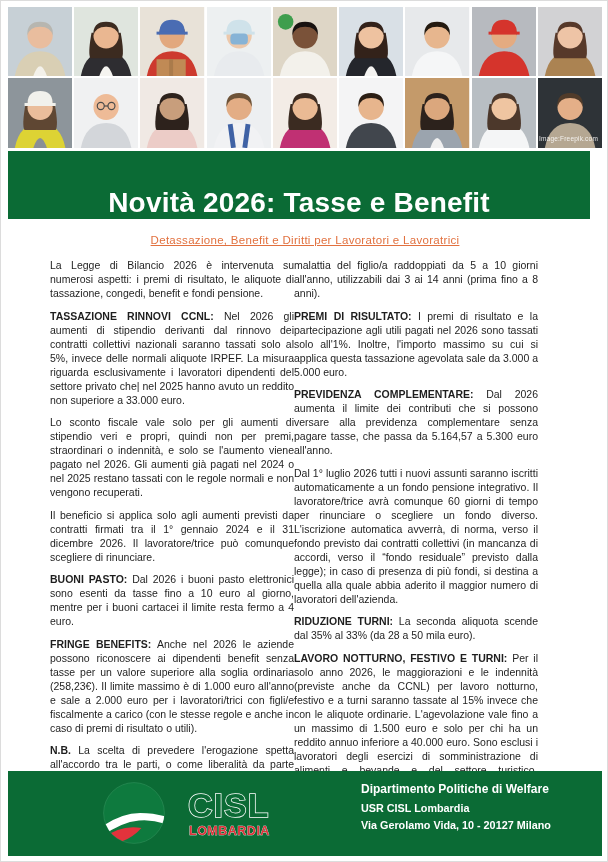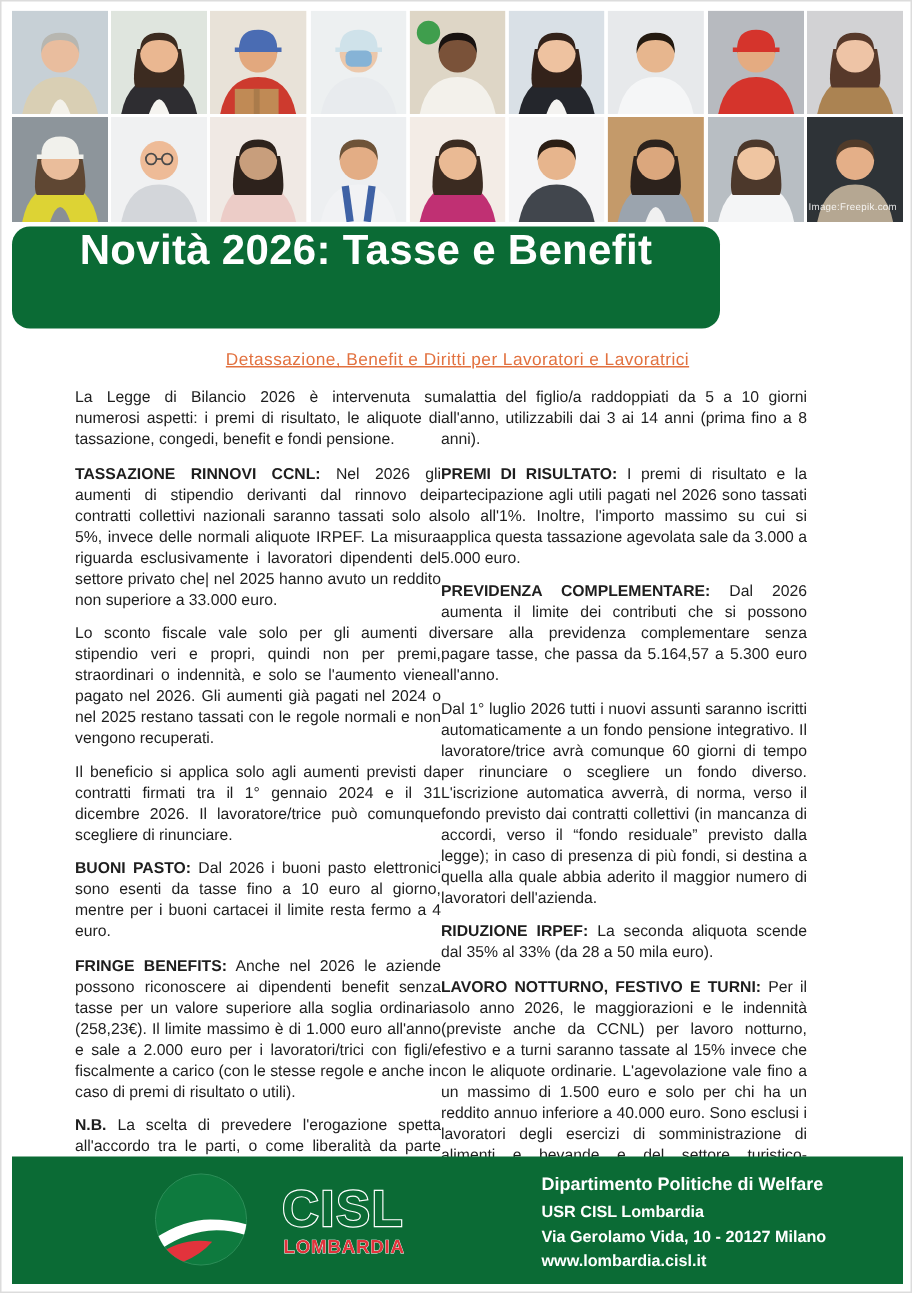--- a/index.html
+++ b/index.html
@@ -8,22 +8,22 @@
 
   
   .collage{position:absolute;top:6px;left:7px;width:594px;height:141px;
     display:grid;grid-template-columns:repeat(9,1fr);grid-template-rows:69px 70px;gap:2px;background:#fff;}
   .cell{overflow:hidden;}
   .cell svg{display:block;width:100%;height:100%;}
   .watermark{position:absolute;right:4px;bottom:6px;font-size:6.5px;color:rgba(255,255,255,0.85);
     letter-spacing:0.2px;pointer-events:none;}
 
   
-  .title-band{position:absolute;top:150px;left:7px;width:472px;height:68px;
-    background:var(--green,#0b6b35);display:flex;align-items:flex-start;justify-content:center;border-radius:12px;}
+  .title-band{position:absolute;top:150px;left:7px;width:582px;height:68px;
+    background:var(--green,#0b6b35);display:flex;align-items:flex-end;justify-content:center;}
   .title-band h1{margin:0;color:#fff;font-size:28px;font-weight:700;letter-spacing:0.2px;}
 
   
   .subtitle{position:absolute;top:233px;left:0;width:608px;text-align:center;
     color:var(--orange,#e2713f);font-size:11.5px;letter-spacing:0.3px;text-decoration:underline;}
 
   
   .article{position:absolute;top:257px;left:49px;width:508px;display:flex;gap:0;}
   .col{width:244px;flex:0 0 244px;}
   .para{margin:0 0 8.5px 0;font-size:10.5px;line-height:14px;text-align:justify;color:#1e1e1e;}
@@ -234,21 +234,21 @@
         <p class="para"><b class="lead">BUONI PASTO:</b><span> Dal 2026 i buoni pasto elettronici sono esenti da tasse fino a 10 euro al giorno, mentre per i buoni cartacei il limite resta fermo a 4 euro.</span></p>
         <p class="para"><b class="lead">FRINGE BENEFITS:</b><span> Anche nel 2026 le aziende possono riconoscere ai dipendenti benefit senza tasse per un valore superiore alla soglia ordinaria (258,23€). Il limite massimo è di 1.000 euro all'anno e sale a 2.000 euro per i lavoratori/trici con figli/e fiscalmente a carico (con le stesse regole e anche in caso di premi di risultato o utili).</span></p>
         <p class="para"><b class="lead">N.B.</b><span> La scelta di prevedere l'erogazione spetta all'accordo tra le parti, o come liberalità da parte dell'azienda, con la possibilità di concedere il beneficio anche “ad personam”.</span></p>
         <p class="para"><b class="lead">GENITORIALITA':</b><span> Congedi parentali utilizzabili fino ai 14 anni del figlio/a (prima fino a 12 anni), e Permessi per</span></p>
       </div>
     <div class="col" id="col-right">
         <p class="para"><span>malattia del figlio/a raddoppiati da 5 a 10 giorni all'anno, utilizzabili dai 3 ai 14 anni (prima fino a 8 anni).</span></p>
         <p class="para"><b class="lead">PREMI DI RISULTATO:</b><span> I premi di risultato e la partecipazione agli utili pagati nel 2026 sono tassati solo all'1%. Inoltre, l'importo massimo su cui si applica questa tassazione agevolata sale da 3.000 a 5.000 euro.</span></p>
         <p class="para"><b class="lead">PREVIDENZA COMPLEMENTARE:</b><span> Dal 2026 aumenta il limite dei contributi che si possono versare alla previdenza complementare senza pagare tasse, che passa da 5.164,57 a 5.300 euro all'anno.</span></p>
         <p class="para"><span>Dal 1° luglio 2026 tutti i nuovi assunti saranno iscritti automaticamente a un fondo pensione integrativo. Il lavoratore/trice avrà comunque 60 giorni di tempo per rinunciare o scegliere un fondo diverso. L'iscrizione automatica avverrà, di norma, verso il fondo previsto dai contratti collettivi (in mancanza di accordi, verso il “fondo residuale” previsto dalla legge); in caso di presenza di più fondi, si destina a quella alla quale abbia aderito il maggior numero di lavoratori dell'azienda.</span></p>
-        <p class="para"><b class="lead">RIDUZIONE IRPEF:</b><span> La seconda aliquota scende dal 35% al 33% (da 28 a 50 mila euro).</span></p>
+        <p class="para"><b class="lead">RIDUZIONE TURNI:</b><span> La seconda aliquota scende dal 35% al 33% (da 28 a 50 mila euro).</span></p>
         <p class="para"><b class="lead">LAVORO NOTTURNO, FESTIVO E TURNI:</b><span> Per il solo anno 2026, le maggiorazioni e le indennità (previste anche da CCNL) per lavoro notturno, festivo e a turni saranno tassate al 15% invece che con le aliquote ordinarie. L'agevolazione vale fino a un massimo di 1.500 euro e solo per chi ha un reddito annuo inferiore a 40.000 euro. Sono esclusi i lavoratori degli esercizi di somministrazione di alimenti e bevande e del settore turistico-alberghiero.</span></p>
         <p class="para"><span>Non rientrano i compensi che, anche se chiamati maggiorazioni o indennità, sostituiscono in tutto o in parte la retribuzione ordinaria. Vale solo per il settore privato.</span></p>
       </div>
   </div>
 
   <div class="footer">
     <div class="logo">
       <svg viewBox="0 0 100 100" width="62" height="62">
         <defs>
             <clipPath id="gc">
@@ -263,17 +263,16 @@
       </svg>
       <svg viewBox="0 0 125 54" width="125" height="54">
         <text x="0" y="31" font-family="Liberation Sans, sans-serif" font-size="34" font-weight="bold" fill="#0b6b35" stroke="#ffffff" stroke-width="1.5" paint-order="stroke" letter-spacing="1">CISL</text>
         <text x="1" y="49" font-family="Liberation Sans, sans-serif" font-size="12.5" font-weight="bold" fill="#e2333c" stroke="#ffffff" stroke-width="0.5" paint-order="stroke" letter-spacing="0.5">LOMBARDIA</text>
       </svg>
     </div>
     <div class="contact">
       <div class="c1">Dipartimento Politiche di Welfare</div>
       <div class="c2">USR CISL Lombardia</div>
       <div class="c2">Via Gerolamo Vida, 10 - 20127 Milano</div>
-      <div class="c2">www.lombardia.cisl.it</div>
     </div>
   </div>
 
 </div>
 
 </body></html>

